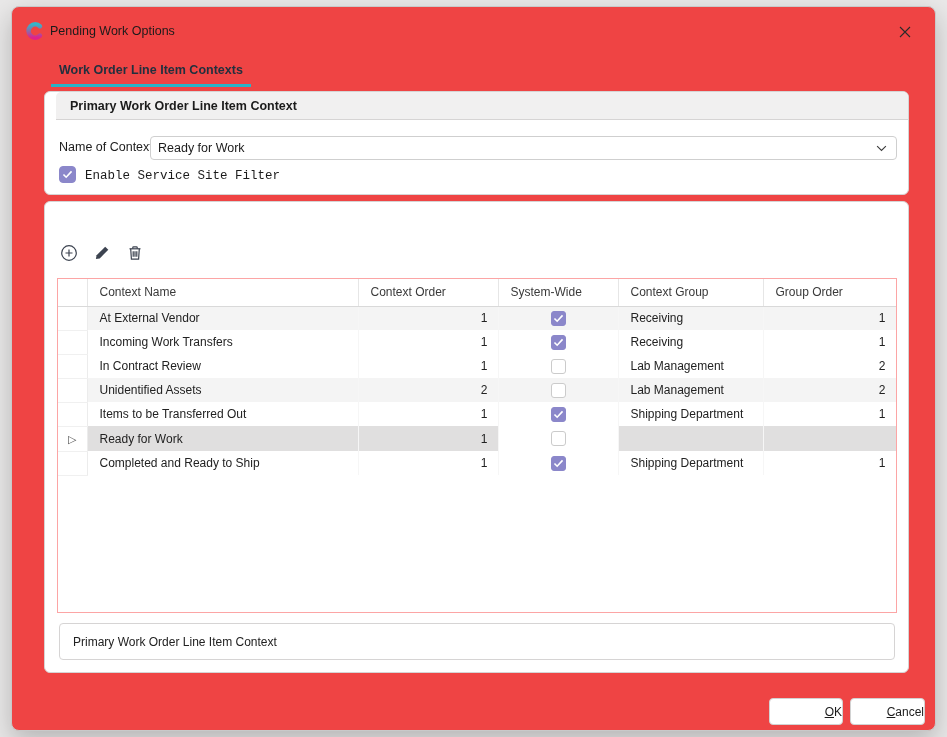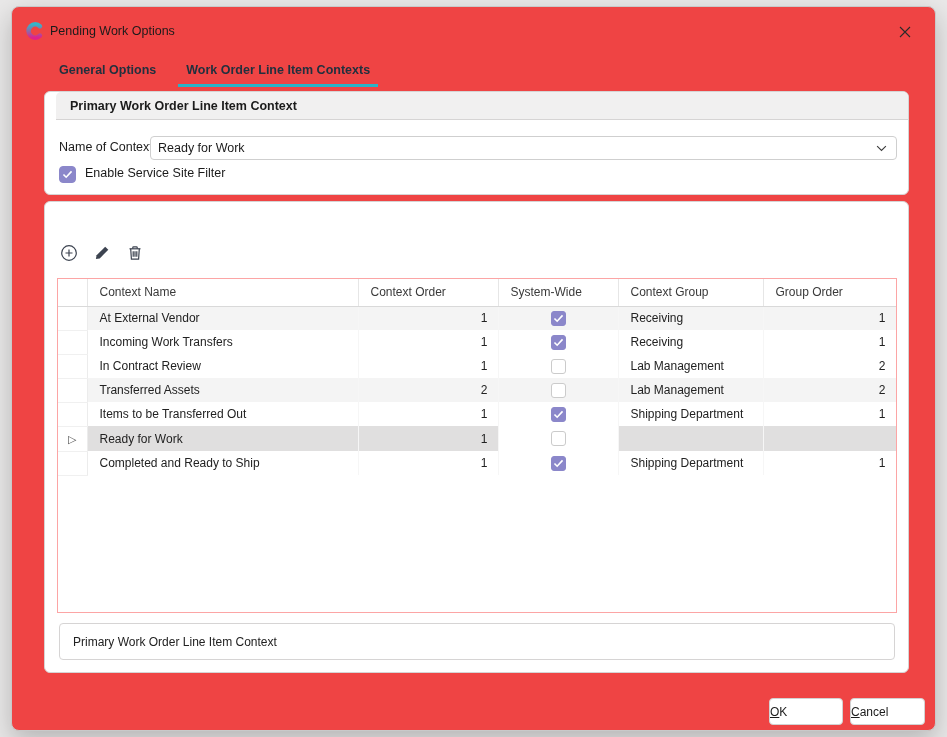--- a/index.html
+++ b/index.html
@@ -50,22 +50,22 @@
   }
   
   .g1-label{position:absolute;left:14px;top:48px;font-size:12.5px;}
   .combobox{
     position:absolute;left:105px;top:44px;width:747px;height:24px;
     border:1px solid #cfcfcf;border-radius:4px;background:#fff;
     font-size:12.5px;display:flex;align-items:center;justify-content:space-between;
     padding:0 9px 0 7px;cursor:pointer;
   }
   .checkbox-row{
-    position:absolute;left:14px;top:74px;display:flex;align-items:flex-start;gap:9px;
-    font-size:12.5px;cursor:pointer;
+    position:absolute;left:14px;top:74px;display:flex;align-items:flex-end;gap:9px;
+    font-size:12.5px;cursor:pointer;font-family:Liberation Mono, monospace;
   }
   .checkbox{
     width:17px;height:17px;border-radius:4px;border:1px solid #c9c9c9;background:#fff;
     display:flex;align-items:center;justify-content:center;flex:0 0 auto;
   }
   .checkbox.on{background:var(--purple);border-color:var(--purple);}
   
   .toolbar{position:absolute;left:14px;top:42px;display:flex;gap:13px;}
   .tool-btn{
     width:20px;height:20px;background:none;border:none;padding:0;cursor:pointer;
@@ -108,21 +108,21 @@
     position:absolute;left:14px;top:421px;width:836px;height:37px;
     border:1px solid #d6d4d4;border-radius:4px;background:#fff;
     display:flex;align-items:center;padding-left:13px;font-size:12px;color:#222;
   }
   
   .dlg-btn{
     position:absolute;height:27px;border:1px solid #d2d2d2;border-radius:4px;
     background:#fff;font-size:12px;color:#1b1b1b;font-family:inherit;cursor:pointer;
     padding:0;
   }
-  .dlg-btn span{display:block;width:100%;text-align:left;}
+  .dlg-btn span{display:block;width:100%;text-align:right;}
   .dlg-btn span::first-letter{text-decoration:underline;}
   #ok-btn{left:757px;top:691px;width:74px;}
   #cancel-btn{left:838px;top:691px;width:75px;}
 </style>
 </head>
 <body>
 
 <div class="dialog">
 
   <span class="logo">
@@ -137,21 +137,20 @@
     </svg>
   </span>
   <span class="title">Pending Work Options</span>
   <button class="close-btn" aria-label="Close">
     <svg viewBox="0 0 12 12" width="12" height="12">
       <path d="M1 1 L11 11 M11 1 L1 11" stroke="currentColor" stroke-width="1.1" fill="none"></path>
     </svg>
   </button>
 
   <div class="tabs">
-    <div class="tab">General Options</div>
     <div class="tab active">Work Order Line Item Contexts</div>
   </div>
 
   <div class="group" id="group1">
     <div class="group-header">Primary Work Order Line Item Context</div>
     <div class="g1-label">Name of Context</div>
     <div class="combobox">
       <span>Ready for Work</span>
       <span>
         <svg viewBox="0 0 12 8" width="11" height="7">
@@ -243,21 +242,21 @@
             <tr>
               <td class="sel"></td>
               <td class="name">In Contract Review</td>
               <td class="num">1</td>
               <td class="chk"><span class="gridcheck"></span></td>
               <td class="grp">Lab Management</td>
               <td class="num">2</td>
             </tr>
             <tr class="odd">
               <td class="sel"></td>
-              <td class="name">Transferred Assets</td>
+              <td class="name">Unidentified Assets</td>
               <td class="num">2</td>
               <td class="chk"><span class="gridcheck"></span></td>
               <td class="grp">Lab Management</td>
               <td class="num">2</td>
             </tr>
             <tr>
               <td class="sel"></td>
               <td class="name">Items to be Transferred Out</td>
               <td class="num">1</td>
               <td class="chk"><span class="gridcheck on"><svg viewBox="0 0 12 10" width="11" height="9" style="margin-top:2px">

